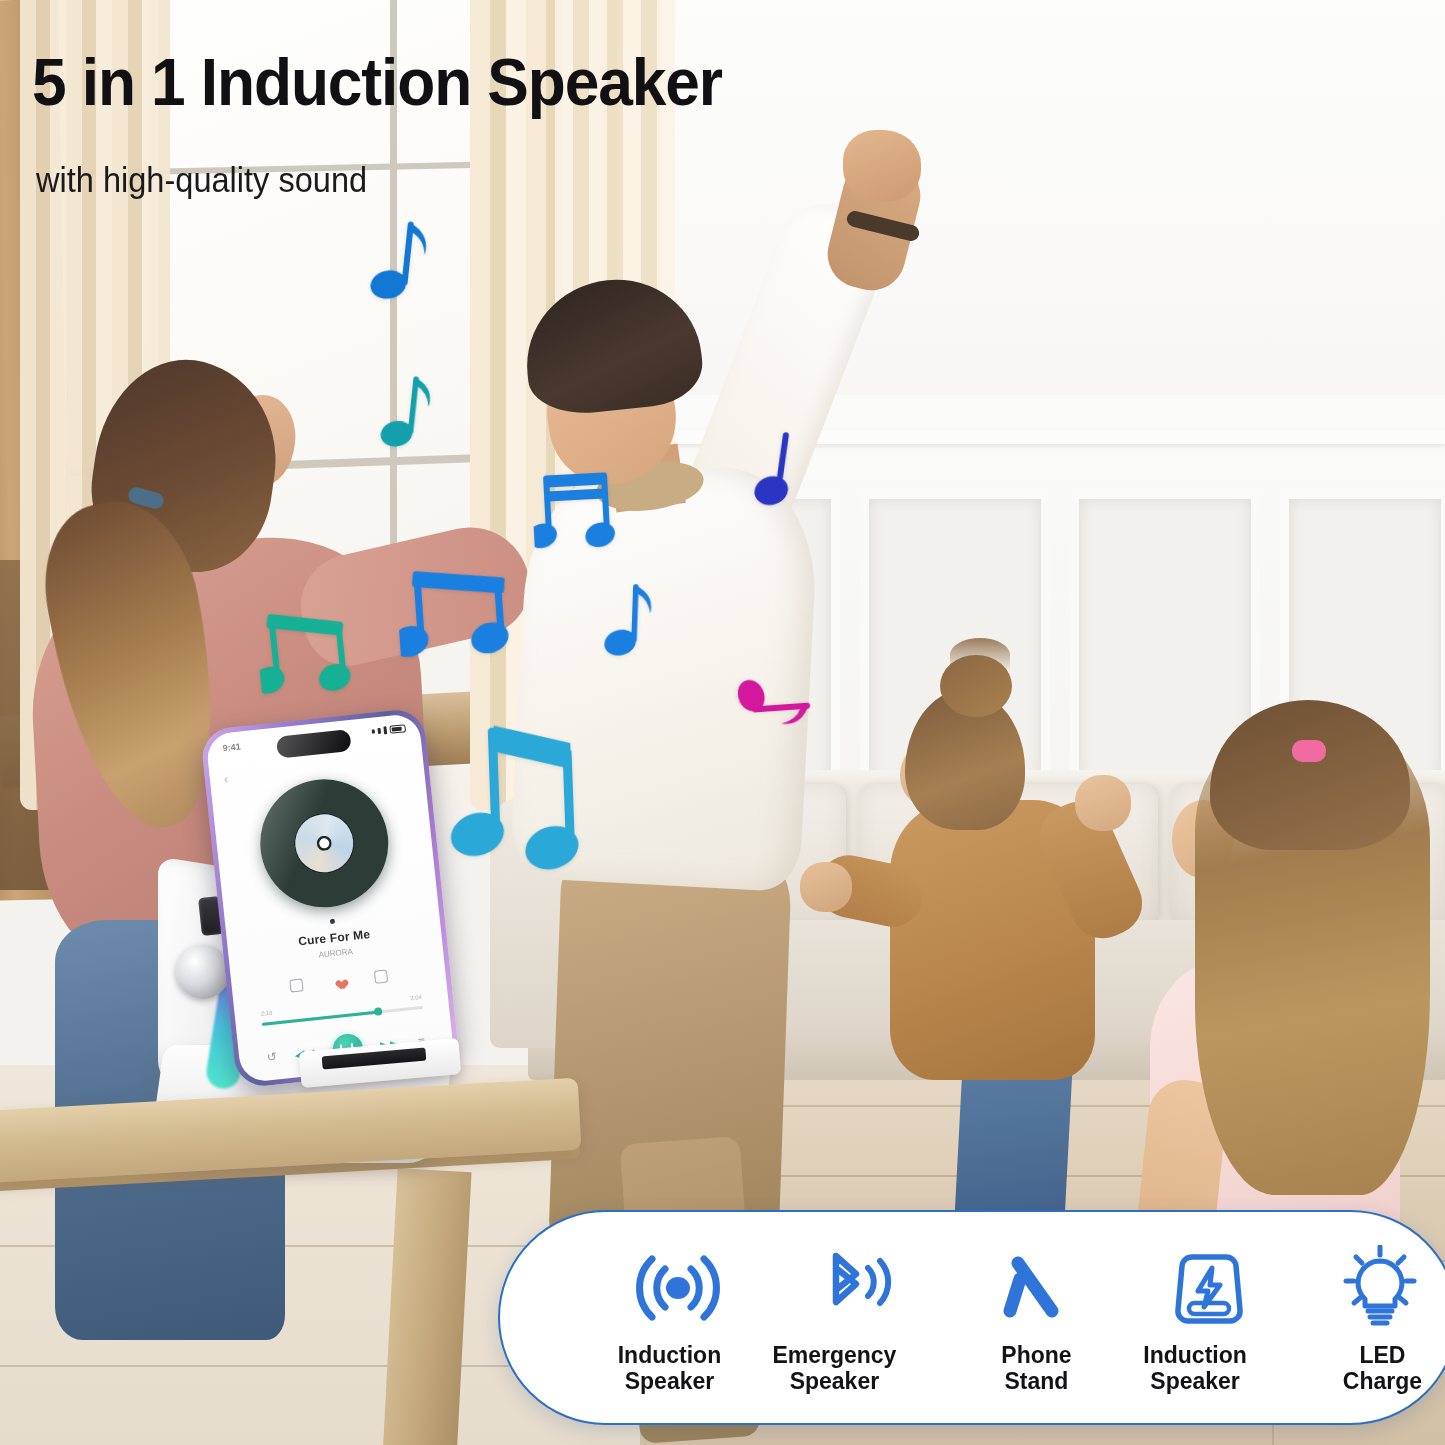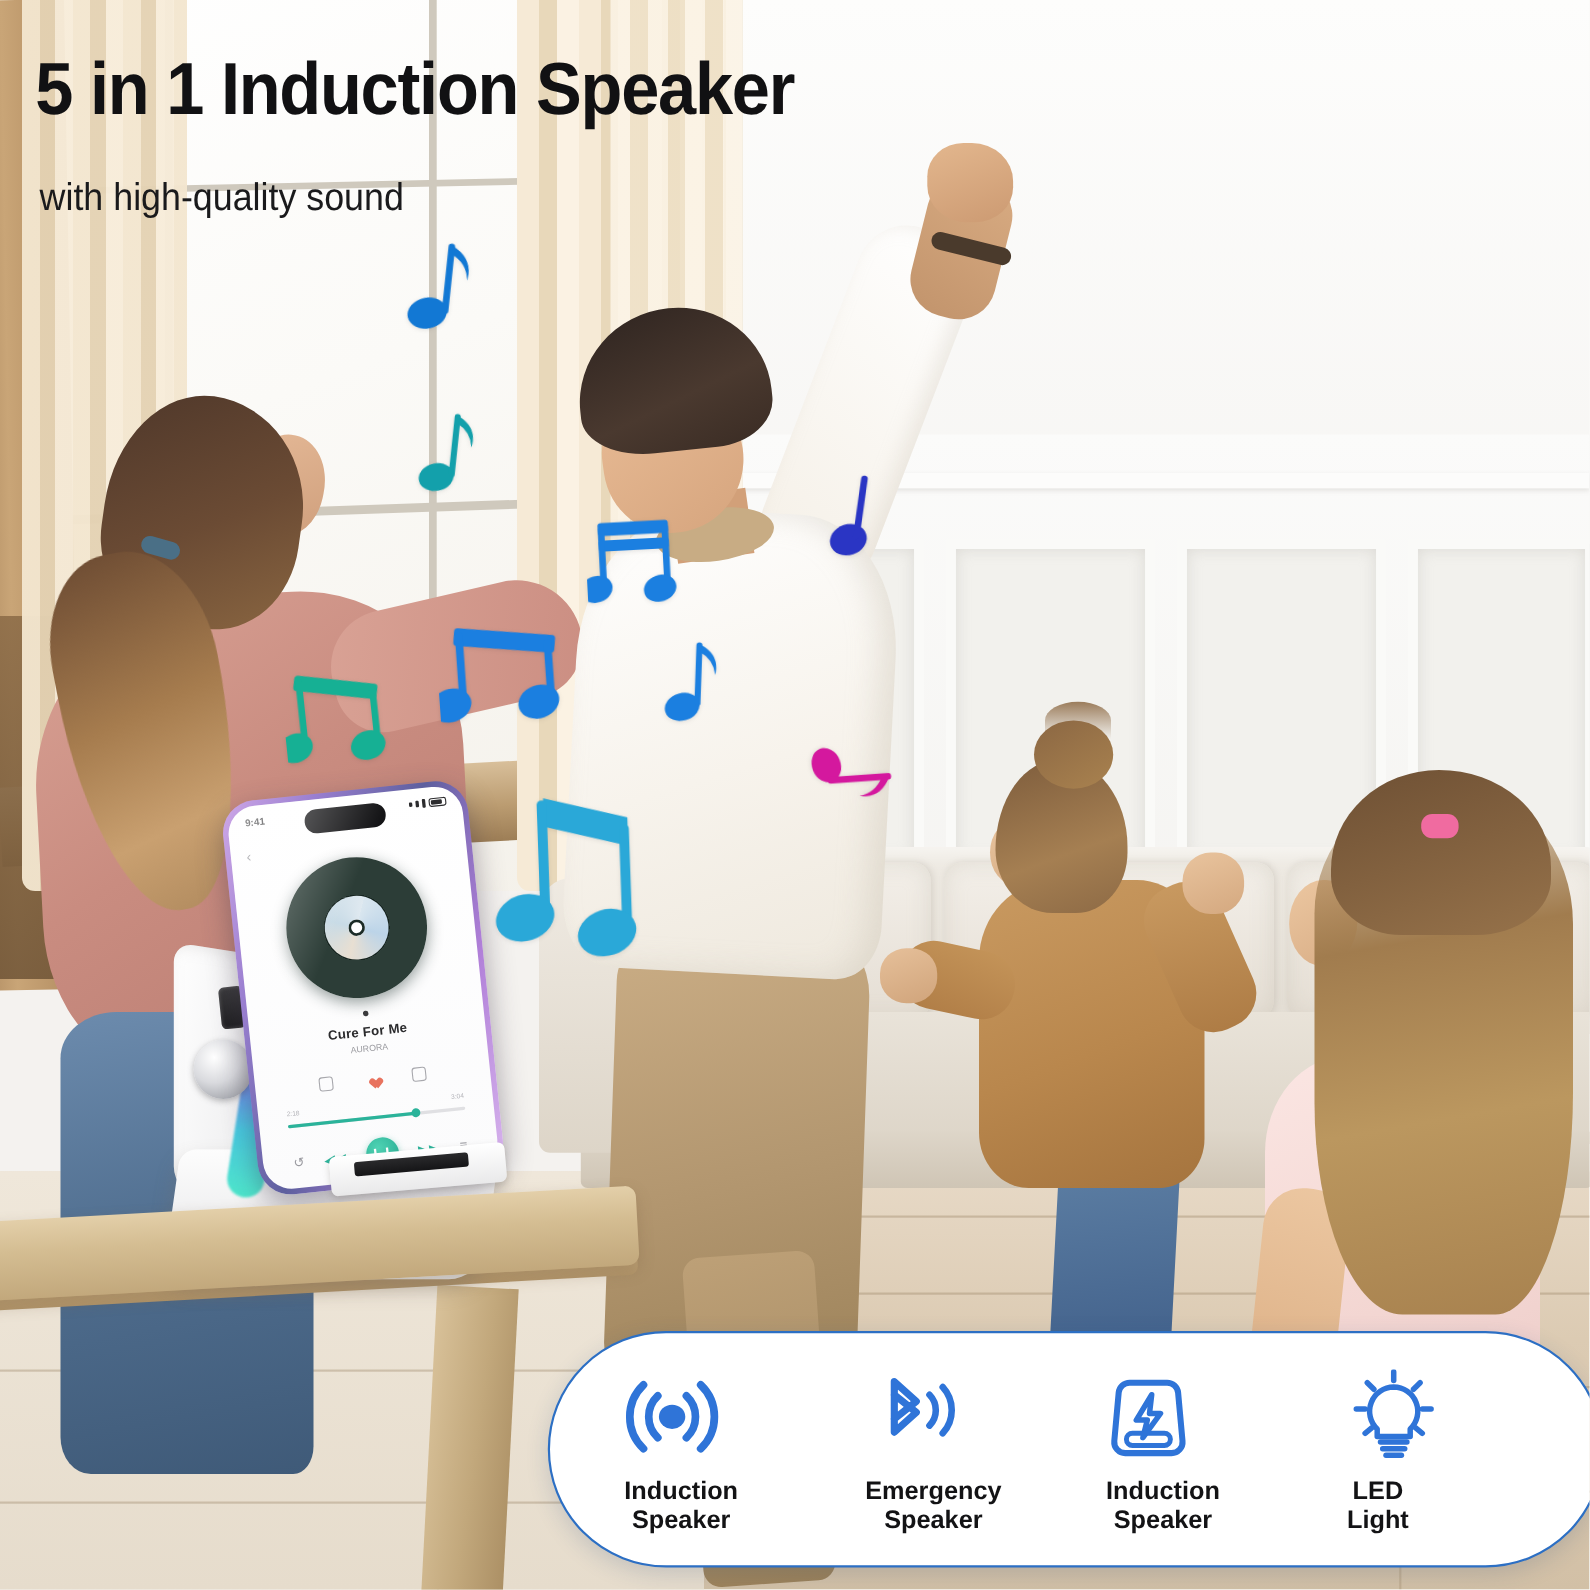--- a/index.html
+++ b/index.html
@@ -265,21 +265,21 @@
     font-weight:bold; color:#111113; letter-spacing:-1.2px;
     font-family:"Liberation Sans Narrow","Liberation Sans",sans-serif; transform:scaleX(.93); transform-origin:left center; }
   .subhead { position:absolute; left:36px; top:160px; font-size:35px; color:#1a1a1c;
     font-family:"Liberation Sans Narrow","Liberation Sans",sans-serif; transform:scaleX(.93); transform-origin:left center; }
 
   
   .feature-bar { position:absolute; left:498px; top:1210px; width:960px; height:215px;
     background:#ffffff; border:2.5px solid #2c6fc4; border-radius:108px;
     display:flex; align-items:center; justify-content:space-around; padding:0 34px 0 46px;
     box-shadow:0 6px 20px rgba(40,70,120,.18); }
-  .feat { display:flex; flex-direction:column; align-items:flex-start; width:176px; }
+  .feat { display:flex; flex-direction:column; align-items:flex-end; width:176px; }
   .feat-icon { height:92px; display:flex; align-items:center; justify-content:center; }
   .feat-label { margin-top:8px; text-align:center; font-size:23px; line-height:1.13;
     font-weight:bold; color:#131315;
     font-family:"Liberation Sans Narrow","Liberation Sans",sans-serif; }
 </style>
 </head>
 <body>
 
 <div id="stage">
 
@@ -579,20 +579,34 @@
             <path d="M70 13 A31 31 0 0 1 70 55"></path>
           </g>
         </svg>
       </div>
       <div class="feat-label">
         <span>Emergency</span><br>
         <span>Speaker</span>
       </div>
     </div>
 
+    <div class="feat">
+      <div class="feat-icon">
+        <svg width="82" height="78" viewBox="0 0 82 78">
+          <g stroke="#2f74d8" stroke-width="13" stroke-linecap="round" fill="none">
+            <path d="M28 14 L62 62"></path>
+            <path d="M20 62 L30 30"></path>
+          </g>
+        </svg>
+      </div>
+      <div class="feat-label">
+        <span>Phone</span><br>
+        <span>Stand</span>
+      </div>
+    </div>
 
     <div class="feat">
       <div class="feat-icon">
         <svg width="76" height="82" viewBox="0 0 76 82">
           <path d="M21 10 h34 a10 10 0 0 1 10 9 l4 44 a10 10 0 0 1 -10 11 h-42 a10 10 0 0 1 -10 -11 l4 -44 a10 10 0 0 1 10 -9 z" stroke="#2f74d8" stroke-width="5.5" fill="none" stroke-linejoin="round"></path>
           <path d="M41 21 L27 44 L37 44 L33 60 L49 38 L39 38 Z" stroke="#2f74d8" stroke-width="5" fill="none" stroke-linejoin="round"></path>
           <rect x="18" y="56" width="40" height="11" rx="5.5" stroke="#2f74d8" stroke-width="4.5" fill="none"></rect>
         </svg>
       </div>
       <div class="feat-label">
@@ -616,18 +630,18 @@
             <path d="M76 36 h-8"></path>
             <path d="M18 12 l6 6"></path>
             <path d="M8 36 h8"></path>
             <path d="M68 58 l-6 -5"></path>
             <path d="M16 58 l6 -5"></path>
           </g>
         </svg>
       </div>
       <div class="feat-label">
         <span>LED</span><br>
-        <span>Light</span>
+        <span>Charge</span>
       </div>
     </div>
 
   </div>
 </div>
 
 </body></html>

